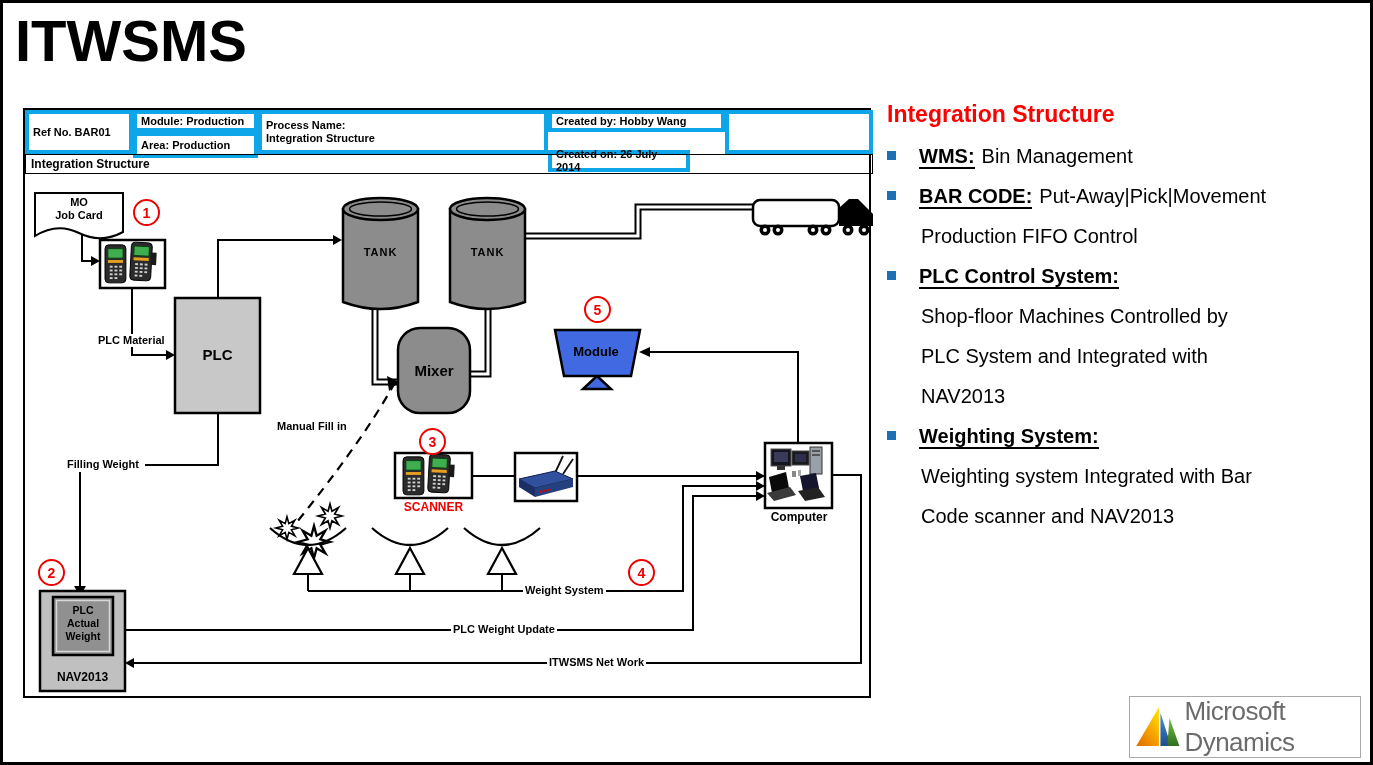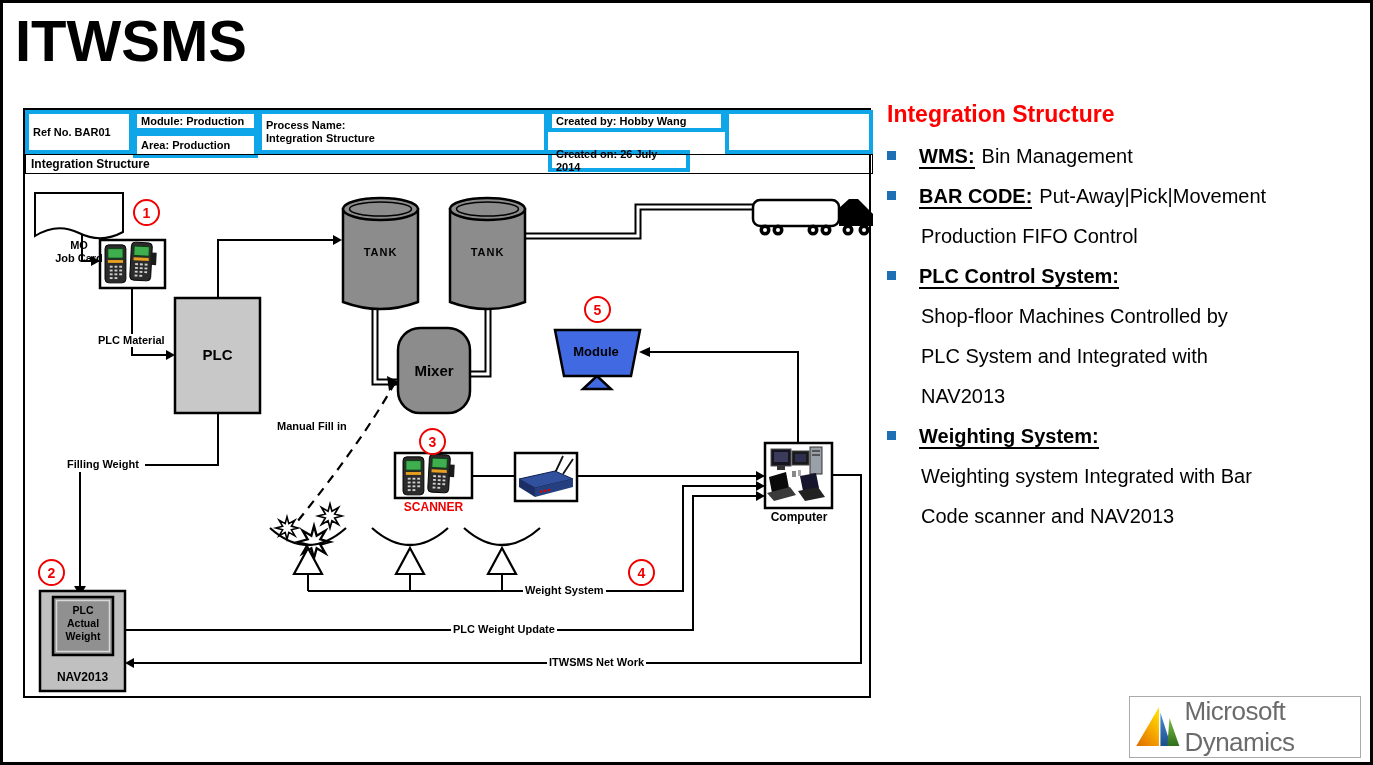--- a/index.html
+++ b/index.html
@@ -228,21 +228,21 @@
         </g>
       </g>
 
       <g>
         <rect x="15" y="481" width="85" height="100" fill="#c0c0c0" stroke="#000" stroke-width="2.5"></rect>
         <rect x="28" y="487" width="60" height="58" fill="#909090" stroke="#000" stroke-width="2.5"></rect>
         <rect x="31.5" y="490.5" width="53" height="51" fill="none" stroke="#d8d8d8" stroke-width="1.5"></rect>
       </g>
     </svg>
 
-    <div class="nlabel" style="left:10px;top:86px;width:88px;font-size:11px;line-height:13px;margin-top:43px;">MO
+    <div class="nlabel" style="left:10px;top:86px;width:88px;font-size:11px;line-height:13px;">MO
 Job Card</div>
     <div class="nlabel" style="left:150px;top:236px;width:85px;font-size:15px;">PLC</div>
     <div class="nlabel" style="left:318px;top:136px;width:75px;font-size:11px;letter-spacing:1px;">TANK</div>
     <div class="nlabel" style="left:425px;top:136px;width:75px;font-size:11px;letter-spacing:1px;">TANK</div>
     <div class="nlabel" style="left:373px;top:252px;width:72px;font-size:15px;">Mixer</div>
     <div class="nlabel" style="left:530px;top:234px;width:82px;font-size:13px;">Module</div>
     <div class="nlabel" style="left:370px;top:390px;width:77px;font-size:12px;color:#f00000;">SCANNER</div>
     <div class="nlabel" style="left:728px;top:400px;width:92px;font-size:12px;">Computer</div>
     <div class="nlabel" style="left:28px;top:494px;width:60px;font-size:10.5px;line-height:13px;">PLC
 Actual

